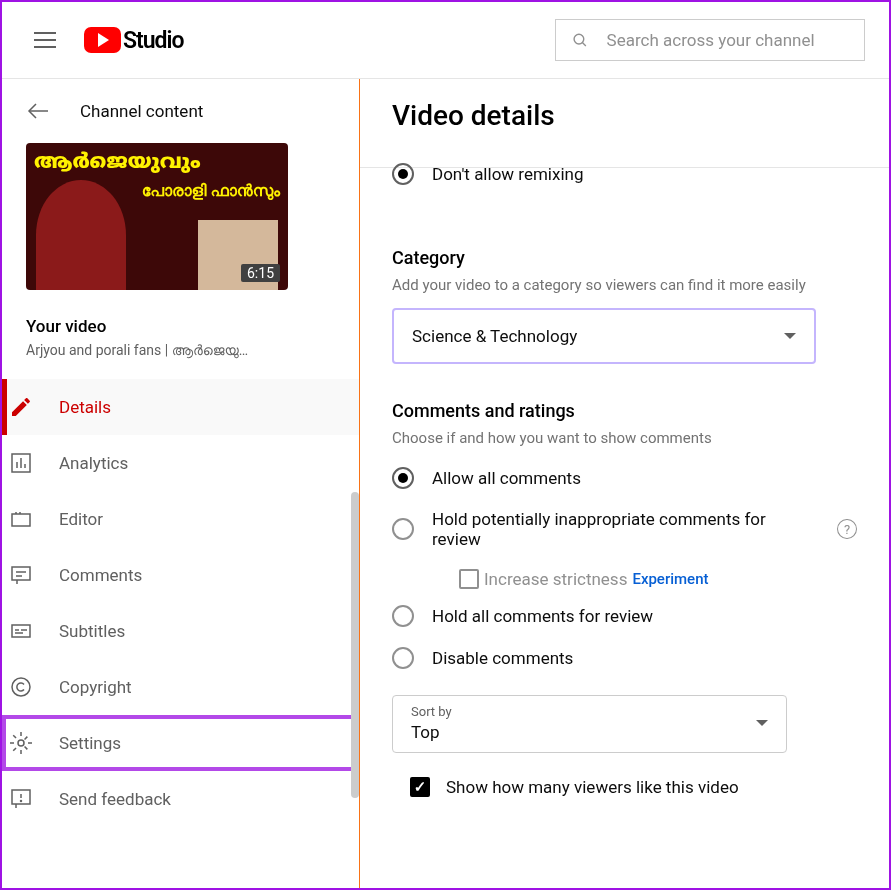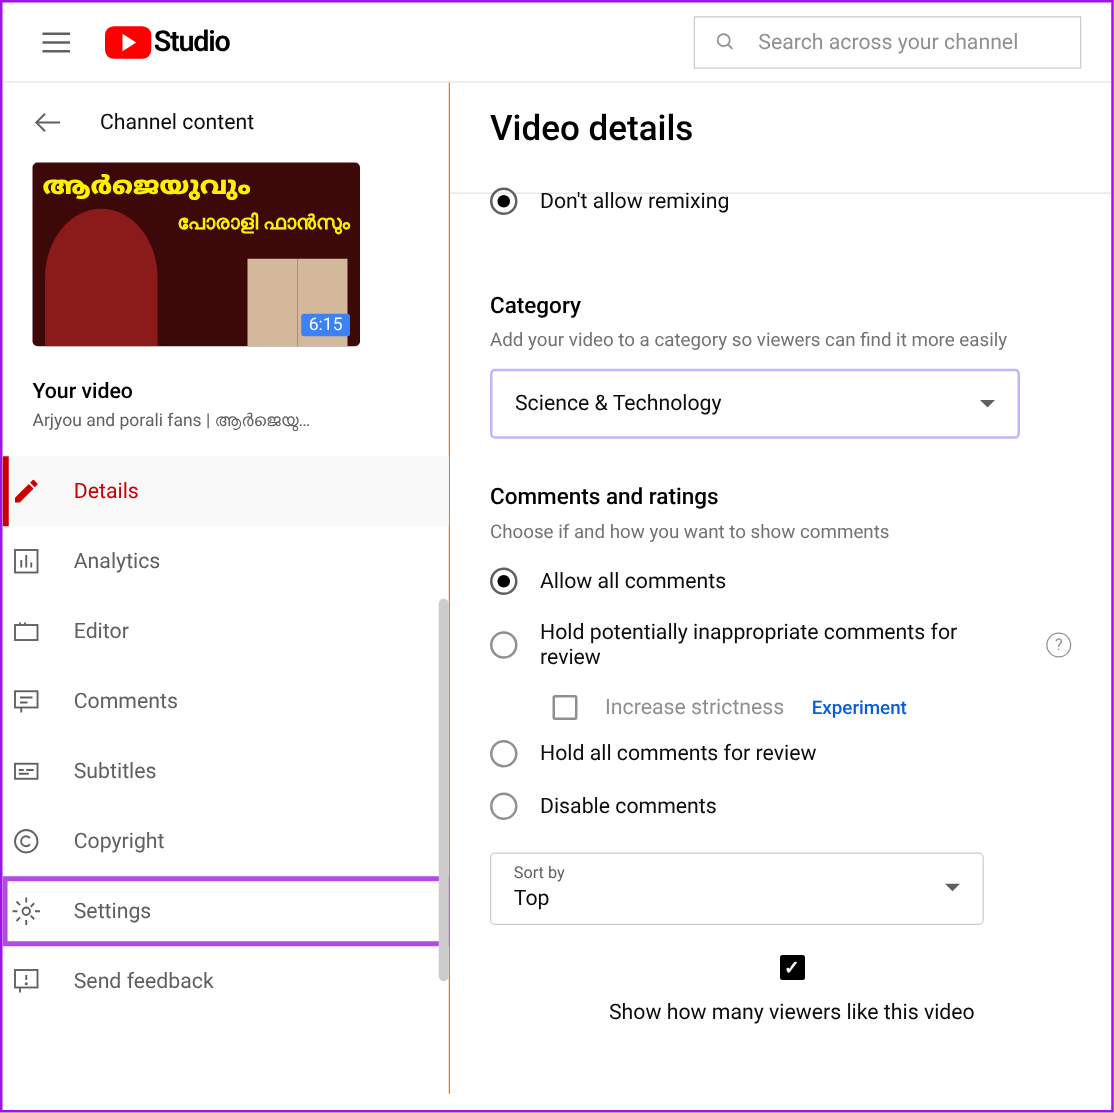--- a/index.html
+++ b/index.html
@@ -1,18 +1,18 @@
 <!DOCTYPE html>
 <html><head>
   <meta charset="utf-8">
   <style>
     * { margin: 0; padding: 0; box-sizing: border-box; font-family: 'Roboto', Arial, sans-serif; }
     body { width: 891px; height: 890px; border: 2px solid #9f13e4; background: #fff; overflow: hidden; position: relative; }
     
-    .header { display: flex; align-items: center; padding: 8px 24px; height: 64px; border-bottom: 1px solid #e5e5e5; gap: 20px; }
+    .header { display: flex; align-items: center; padding: 8px 24px; height: 77px; border-bottom: 1px solid #e5e5e5; gap: 20px; }
     .menu-btn { padding: 8px; cursor: pointer; }
     .menu-icon { display: flex; flex-direction: column; gap: 5px; }
     .menu-icon span { width: 22px; height: 2px; background: #606060; }
     .logo { display: flex; align-items: center; gap: 2px; }
     .logo-play { width: 37px; height: 26px; background: #ff0000; border-radius: 7px; display: flex; align-items: center; justify-content: center; }
     .logo-play::after { content: ''; border-left: 11px solid #fff; border-top: 7px solid transparent; border-bottom: 7px solid transparent; margin-left: 2px; }
     .logo-text { font-size: 23px; font-weight: 600; letter-spacing: -1px; }
     .search-box { margin-left: auto; border: 1px solid #ccc; border-radius: 0; display: flex; align-items: center; padding: 10px 16px; width: 310px; gap: 18px; }
     .search-icon { width: 19px; height: 19px; }
     .search-input { border: none; outline: none; font-size: 17px; color: #909090; width: 100%; }
@@ -22,21 +22,21 @@
     
     .sidebar { width: 358px; border-right: 1px solid #f97316; display: flex; flex-direction: column; position: relative; }
     .back-row { display: flex; align-items: center; padding: 20px 24px; gap: 30px; }
     .back-arrow { width: 24px; height: 24px; }
     .back-label { font-size: 17px; color: #0d0d0d; }
     
     .thumbnail-area { padding: 0 24px 16px; }
     .thumbnail { width: 262px; height: 147px; background: #3d0808; border-radius: 4px; position: relative; overflow: hidden; text-align: right; }
     .thumb-text1 { position: absolute; top: 8px; left: 8px; color: #fff200; font-weight: 900; font-size: 20px; font-family: 'Noto Sans Malayalam', sans-serif; }
     .thumb-text2 { position: absolute; top: 38px; right: 8px; color: #fff200; font-weight: 900; font-size: 16px; }
-    .duration { position: absolute; bottom: 8px; right: 8px; background: #3b82f6; color: #fff; padding: 1px 6px; font-size: 14px; border-radius: 2px; }
+    .duration { position: absolute; bottom: 8px; right: 8px; background: #404040; color: #fff; padding: 1px 6px; font-size: 14px; border-radius: 2px; }
     .person1 { position: absolute; bottom: 0; left: 10px; width: 90px; height: 110px; background: #8b1a1a; border-radius: 50% 50% 0 0; }
     .person2 { position: absolute; bottom: 0; right: 50px; width: 40px; height: 70px; background: #d4b89b; }
     .person3 { position: absolute; bottom: 0; right: 10px; width: 40px; height: 70px; background: #d4b89b; }
     
     .video-title-section { padding: 10px 24px 20px; }
     .your-video { font-size: 17px; font-weight: 500; margin-bottom: 6px; }
     .video-name { font-size: 14px; color: #606060; white-space: nowrap; overflow: hidden; text-overflow: ellipsis; }
     
     .nav-items { flex: 1; position: relative; }
     .nav-item { display: flex; align-items: center; padding: 16px 7px; gap: 26px; cursor: pointer; color: #606060; font-size: 17px; }
@@ -61,33 +61,33 @@
     .radio-partial .radio { border-color: #606060; }
     .radio-label { font-size: 17px; color: #0d0d0d; }
     
     .section-title { font-size: 18px; font-weight: 500; margin-top: 36px; margin-bottom: 8px; }
     .section-desc { font-size: 15px; color: #737373; margin-bottom: 14px; }
     
     .dropdown { border: 2px solid #c4b5fd; border-radius: 4px; padding: 16px 18px; display: flex; align-items: center; justify-content: space-between; width: 424px; cursor: pointer; }
     .dropdown-value { font-size: 17px; color: #0d0d0d; }
     .dropdown-arrow { width: 0; height: 0; border-left: 6px solid transparent; border-right: 6px solid transparent; border-top: 6px solid #606060; }
     
-    .sub-option { margin-left: 50px; display: flex; align-items: center; gap: 22px; padding: 6px 0 10px; }
+    .sub-option { margin-left: 67px; display: flex; align-items: center; gap: 5px; padding: 6px 0 10px; }
     .checkbox { width: 20px; height: 20px; border: 2px solid #909090; border-radius: 2px; }
     .sub-label { font-size: 17px; color: #909090; }
     .experiment { font-size: 15px; color: #065fd4; font-weight: 500; }
     
     .help-icon { width: 20px; height: 20px; border: 1.5px solid #909090; border-radius: 50%; display: flex; align-items: center; justify-content: center; font-size: 13px; color: #909090; margin-left: 8px; }
     
     .sort-box { border: 1px solid #ccc; border-radius: 4px; padding: 8px 18px 10px; width: 395px; display: flex; align-items: center; justify-content: space-between; margin-top: 20px; }
     .sort-inner {}
     .sort-label { font-size: 13px; color: #606060; }
     .sort-value { font-size: 17px; color: #0d0d0d; margin-top: 3px; }
     
-    .check-row { display: flex; align-items: center; gap: 16px; margin-top: 24px; padding-left: 18px; flex-direction: column; }
+    .check-row { display: flex; align-items: center; gap: 16px; margin-top: 24px; padding-left: 18px; }
     .checked-box { width: 20px; height: 20px; background: #000; border-radius: 2px; display: flex; align-items: center; justify-content: center; }
     .checked-box::after { content: '✓'; color: #fff; font-size: 15px; font-weight: 900; }
     
     .comment-radios .radio-row { margin-bottom: 8px; }
   </style>
 </head>
 <body>
 
 <div class="header">
   <div class="menu-btn">

